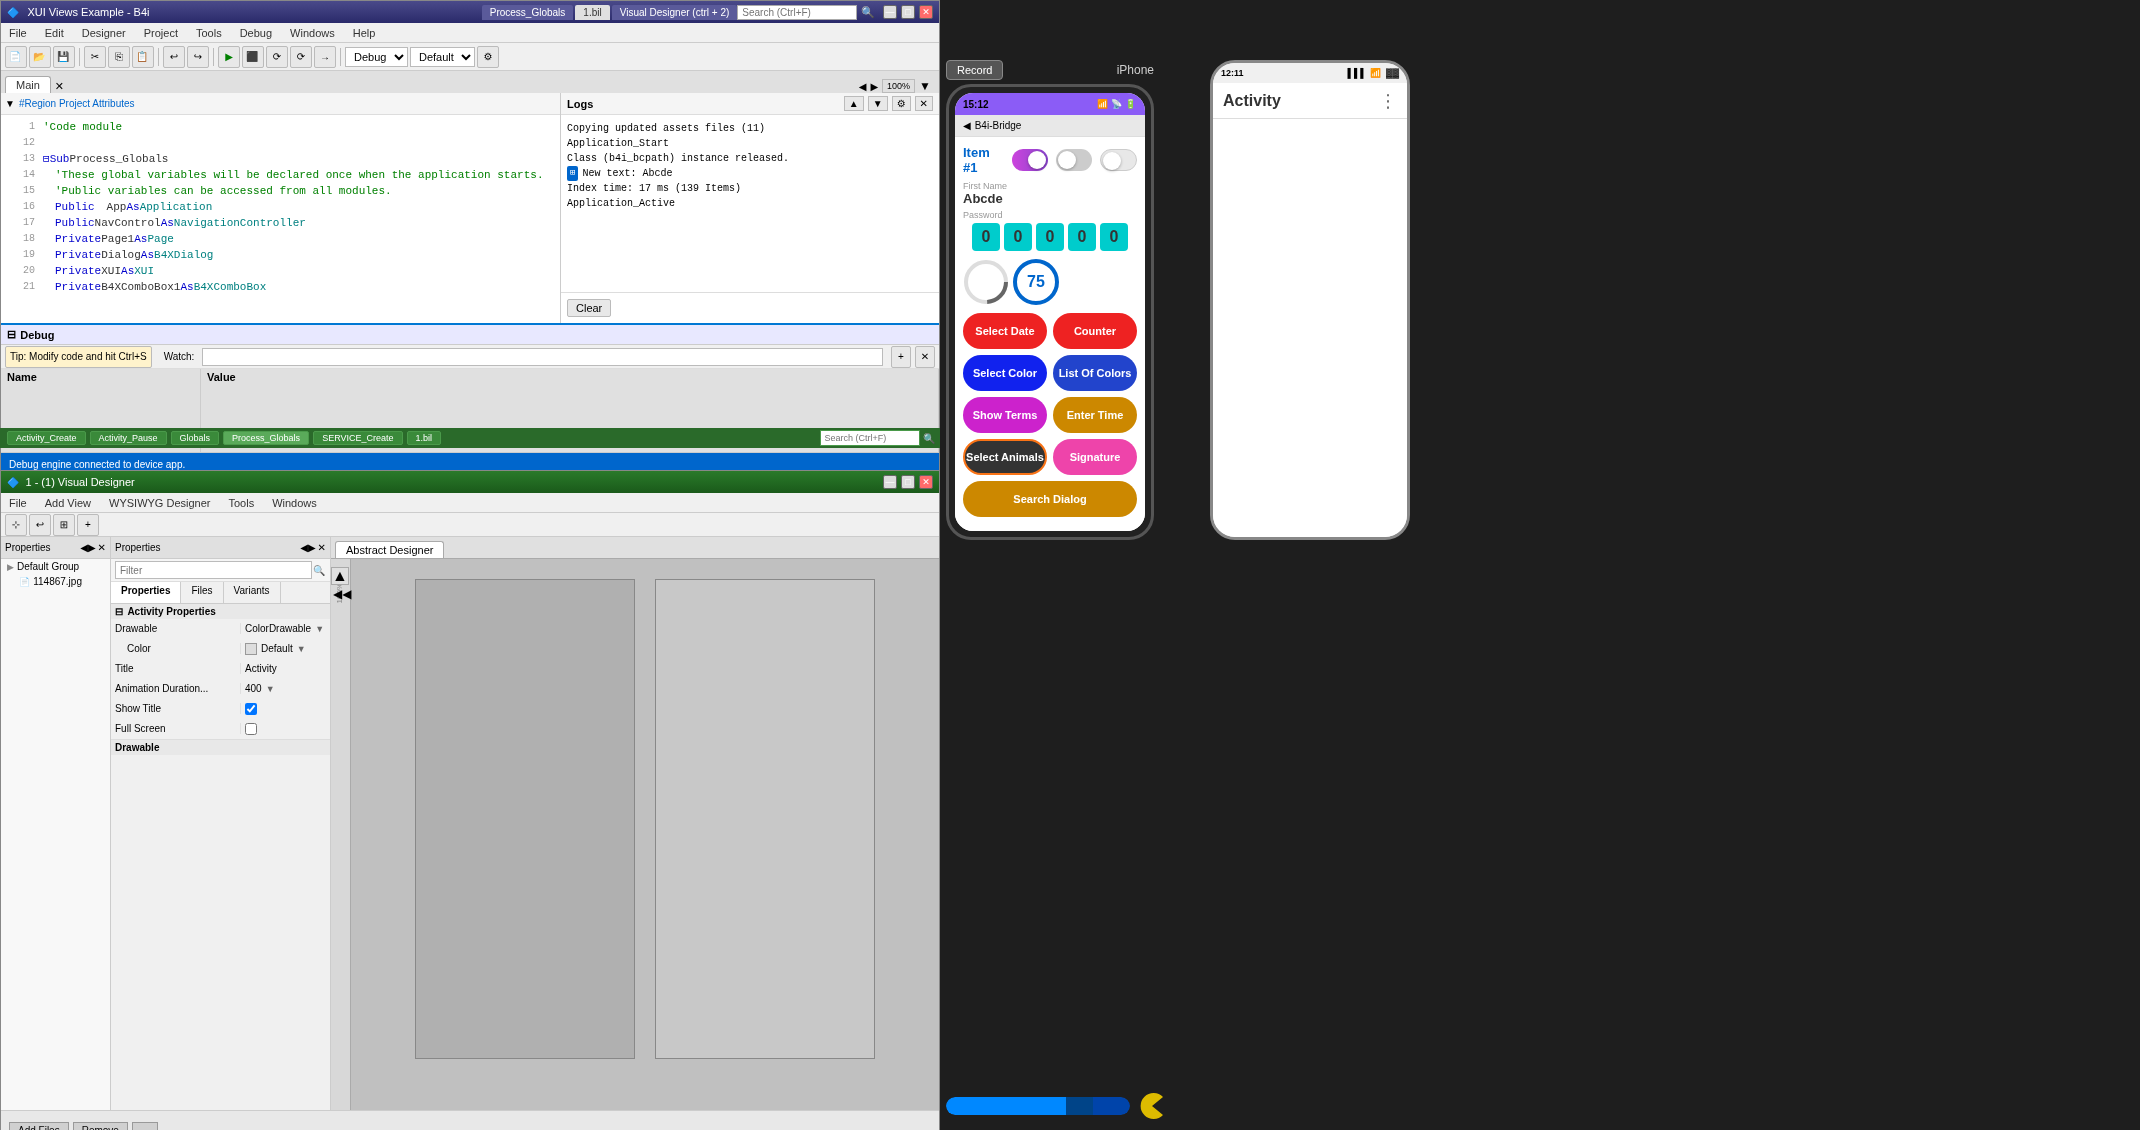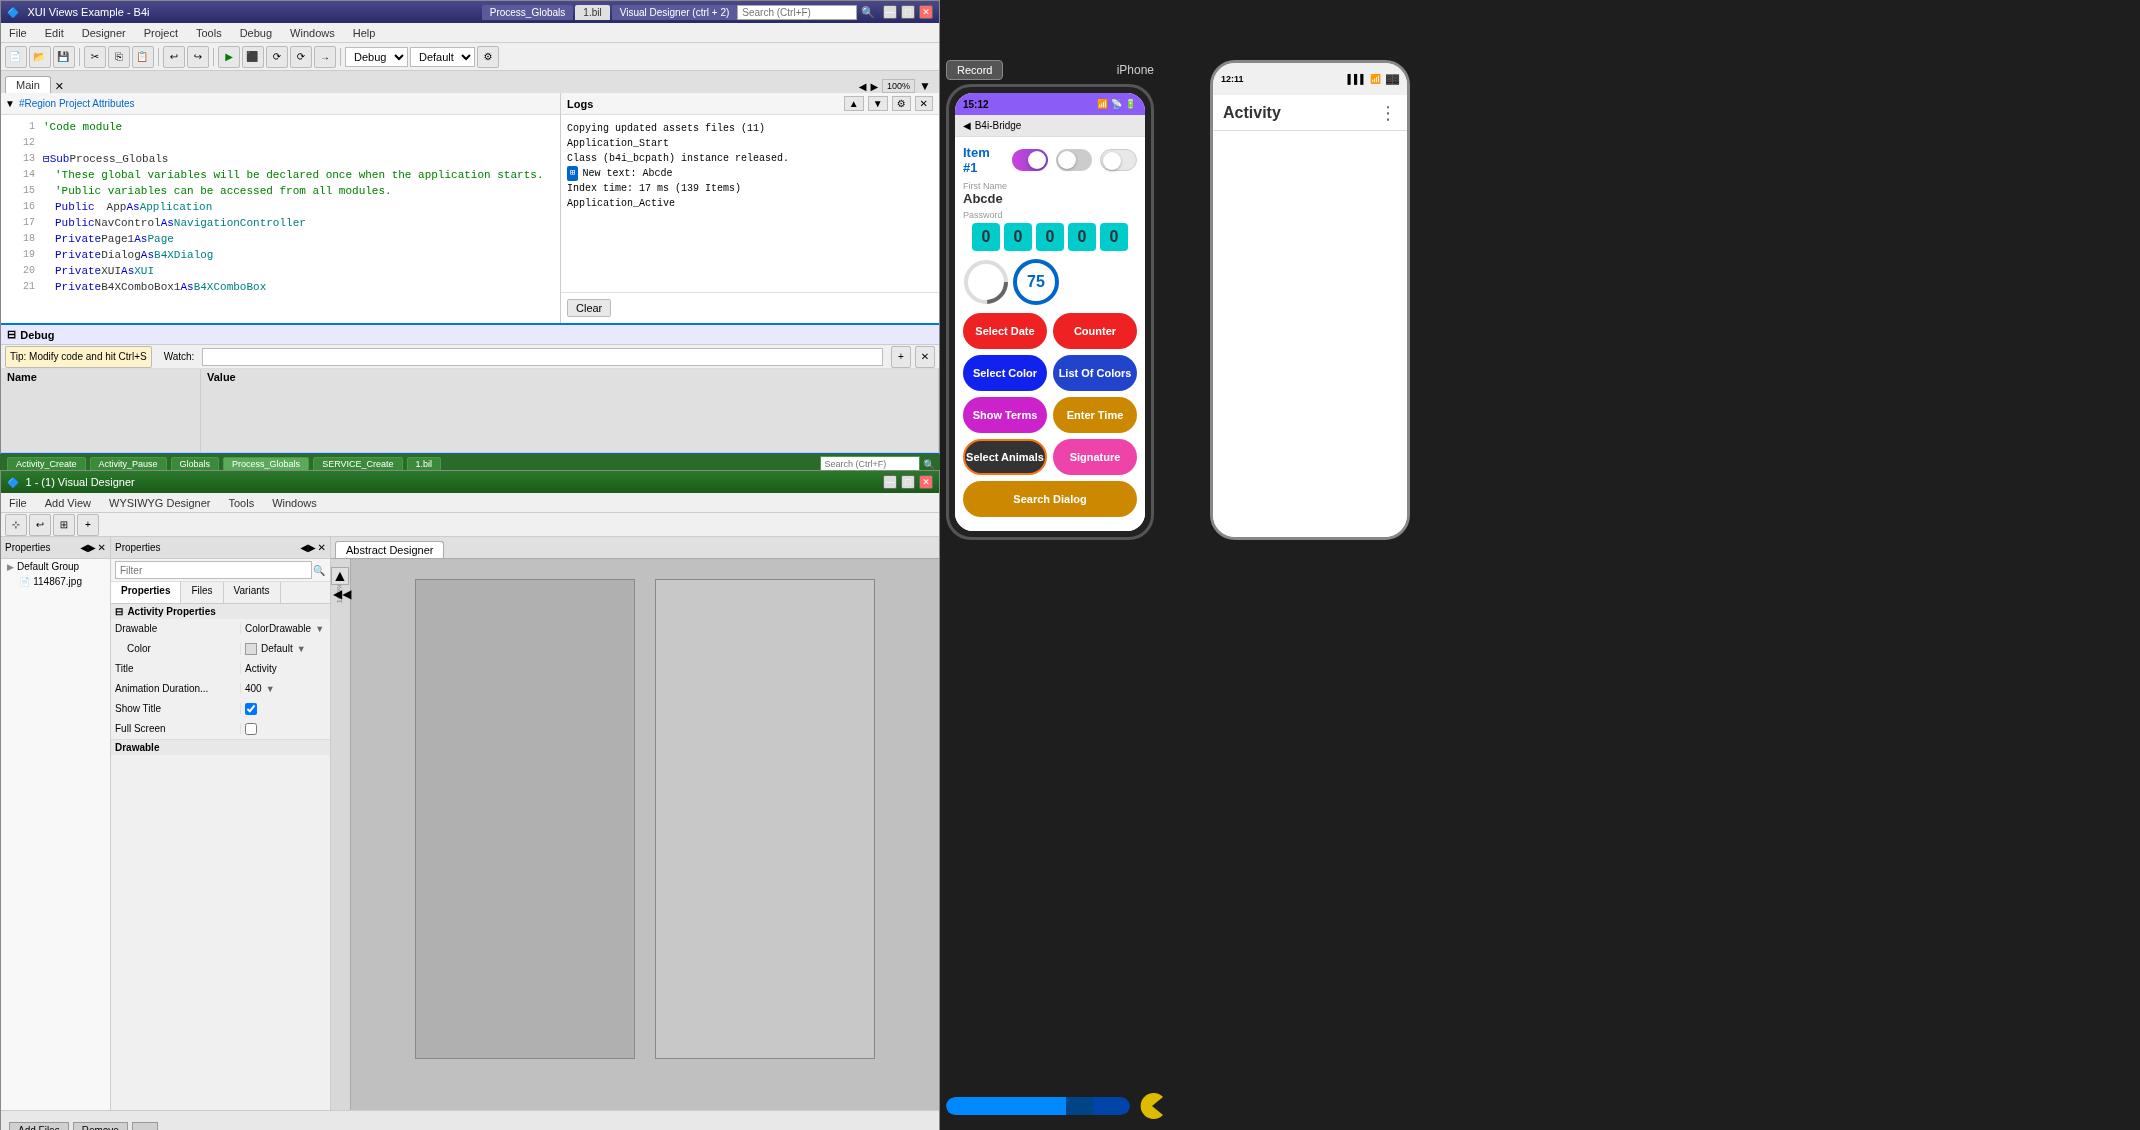--- a/index.html
+++ b/index.html
@@ -527,21 +527,21 @@
       height: 480px;
       background: #f5f5f5;
       border: 3px solid #888;
       border-radius: 25px;
       overflow: hidden;
       display: flex;
       flex-direction: column;
     }
     .iphone-status {
       background: #f0f0f0;
-      height: 32px;
+      height: 20px;
       display: flex;
       align-items: center;
       padding: 0 8px;
       font-size: 9px;
     }
     .iphone-status-right { margin-left: auto; display: flex; gap: 4px; }
     .iphone-header {
       background: white;
       height: 36px;
       display: flex;
@@ -813,21 +813,21 @@
   </div>
 
   <div class="wysiwyg-bar">
     <span style="font-size:10px; color:blue; margin-right:6px;">⬛</span>
     <span class="wysiwyg-indicator">WYSIWYG status: Connected</span>
     <span class="wysiwyg-details">Device details (192.168.0.111)</span>
     <span class="wysiwyg-details">375 x 812, scale = 1 (160 dpi)</span>
   </div>
 </div>
 
-<div class="top-taskbar" style="top:454px;padding-left:7px;">
+<div class="top-taskbar" style="top:428px;padding-left:7px;">
   <div class="task-tab">Activity_Create</div>
   <div class="task-tab">Activity_Pause</div>
   <div class="task-tab">Globals</div>
   <div class="task-tab active">Process_Globals</div>
   <div class="task-tab">SERVICE_Create</div>
   <div class="task-tab">1.bil</div>
   <div style="flex:1;"></div>
   <input type="text" style="height: 16px; font-size: 9px; border: 1px solid rgb(74, 154, 74); padding: 0px 4px; width: 100px;" placeholder="Search (Ctrl+F)">
   <span style="cursor:pointer;">🔍</span>
 </div>

